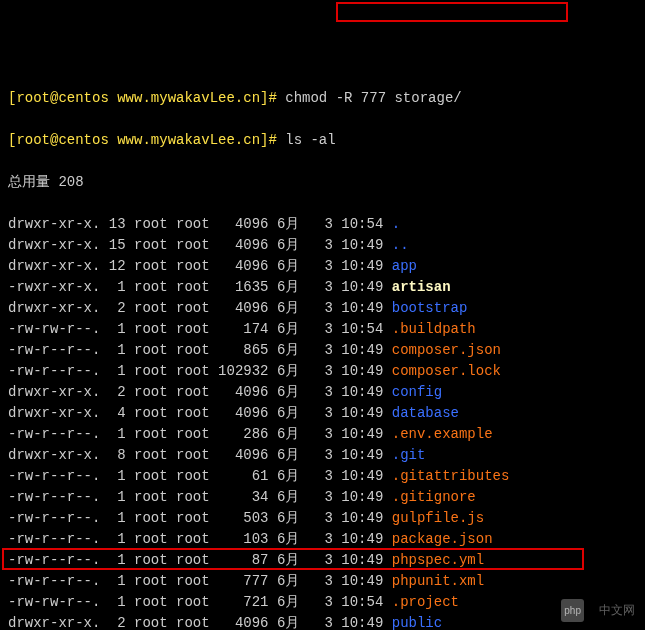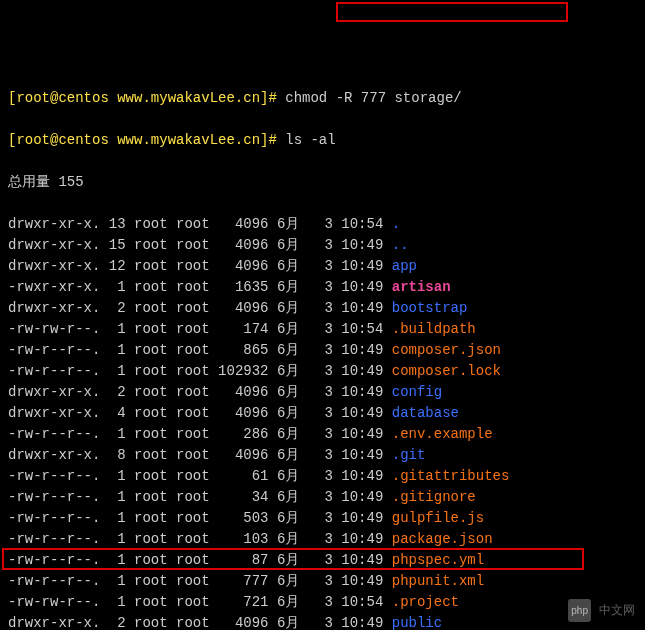--- a/index.html
+++ b/index.html
@@ -32,49 +32,49 @@
       left: 2px;
       width: 582px;
       height: 22px;
       border: 2px solid #d00;
       pointer-events: none;
     }
     .row { display: block; }
     .perms, .links, .owner, .group, .size, .month, .day, .time { color: #ccc; }
     .c-white { color: #f97316; }
     .c-blue { color: #3a6fff; }
-    .c-green { color: #ec4899; font-weight: bold; }
+    .c-green { color: #fef9c3; font-weight: bold; }
     .watermark {
       position: absolute;
       right: 10px;
       bottom: 8px;
       font-size: 12px;
       color: #888;
       opacity: 0.7;
       display: flex;
       align-items: center;
-      gap: 8px;
+      gap: 15px;
       font-family: sans-serif;
     }
     .watermark .logo {
       background: #666;
       color: #fff;
       border-radius: 3px;
       padding: 1px 3px;
       font-size: 10px;
     }
   </style>
 </head>
 <body>
 
 
 
 <div class="row"><span class="prompt">[root@centos www.mywakavLee.cn]# </span><span class="cmd">chmod -R 777 storage/</span></div>
 <div class="row"><span class="prompt">[root@centos www.mywakavLee.cn]# </span><span class="cmd">ls -al</span></div>
-<div class="row">总用量 155</div>
+<div class="row">总用量 208</div>
 <div id="listing"><div class="row"><span class="perms">drwxr-xr-x.</span><span class="links"> 13</span><span class="owner"> root</span><span class="group"> root</span><span class="size">   4096</span><span class="month"> 6月</span><span class="day">   3</span><span class="time"> 10:54</span><span> </span><span class="c-blue">.</span></div><div class="row"><span class="perms">drwxr-xr-x.</span><span class="links"> 15</span><span class="owner"> root</span><span class="group"> root</span><span class="size">   4096</span><span class="month"> 6月</span><span class="day">   3</span><span class="time"> 10:49</span><span> </span><span class="c-blue">..</span></div><div class="row"><span class="perms">drwxr-xr-x.</span><span class="links"> 12</span><span class="owner"> root</span><span class="group"> root</span><span class="size">   4096</span><span class="month"> 6月</span><span class="day">   3</span><span class="time"> 10:49</span><span> </span><span class="c-blue">app</span></div><div class="row"><span class="perms">-rwxr-xr-x.</span><span class="links">  1</span><span class="owner"> root</span><span class="group"> root</span><span class="size">   1635</span><span class="month"> 6月</span><span class="day">   3</span><span class="time"> 10:49</span><span> </span><span class="c-green">artisan</span></div><div class="row"><span class="perms">drwxr-xr-x.</span><span class="links">  2</span><span class="owner"> root</span><span class="group"> root</span><span class="size">   4096</span><span class="month"> 6月</span><span class="day">   3</span><span class="time"> 10:49</span><span> </span><span class="c-blue">bootstrap</span></div><div class="row"><span class="perms">-rw-rw-r--.</span><span class="links">  1</span><span class="owner"> root</span><span class="group"> root</span><span class="size">    174</span><span class="month"> 6月</span><span class="day">   3</span><span class="time"> 10:54</span><span> </span><span class="c-white">.buildpath</span></div><div class="row"><span class="perms">-rw-r--r--.</span><span class="links">  1</span><span class="owner"> root</span><span class="group"> root</span><span class="size">    865</span><span class="month"> 6月</span><span class="day">   3</span><span class="time"> 10:49</span><span> </span><span class="c-white">composer.json</span></div><div class="row"><span class="perms">-rw-r--r--.</span><span class="links">  1</span><span class="owner"> root</span><span class="group"> root</span><span class="size"> 102932</span><span class="month"> 6月</span><span class="day">   3</span><span class="time"> 10:49</span><span> </span><span class="c-white">composer.lock</span></div><div class="row"><span class="perms">drwxr-xr-x.</span><span class="links">  2</span><span class="owner"> root</span><span class="group"> root</span><span class="size">   4096</span><span class="month"> 6月</span><span class="day">   3</span><span class="time"> 10:49</span><span> </span><span class="c-blue">config</span></div><div class="row"><span class="perms">drwxr-xr-x.</span><span class="links">  4</span><span class="owner"> root</span><span class="group"> root</span><span class="size">   4096</span><span class="month"> 6月</span><span class="day">   3</span><span class="time"> 10:49</span><span> </span><span class="c-blue">database</span></div><div class="row"><span class="perms">-rw-r--r--.</span><span class="links">  1</span><span class="owner"> root</span><span class="group"> root</span><span class="size">    286</span><span class="month"> 6月</span><span class="day">   3</span><span class="time"> 10:49</span><span> </span><span class="c-white">.env.example</span></div><div class="row"><span class="perms">drwxr-xr-x.</span><span class="links">  8</span><span class="owner"> root</span><span class="group"> root</span><span class="size">   4096</span><span class="month"> 6月</span><span class="day">   3</span><span class="time"> 10:49</span><span> </span><span class="c-blue">.git</span></div><div class="row"><span class="perms">-rw-r--r--.</span><span class="links">  1</span><span class="owner"> root</span><span class="group"> root</span><span class="size">     61</span><span class="month"> 6月</span><span class="day">   3</span><span class="time"> 10:49</span><span> </span><span class="c-white">.gitattributes</span></div><div class="row"><span class="perms">-rw-r--r--.</span><span class="links">  1</span><span class="owner"> root</span><span class="group"> root</span><span class="size">     34</span><span class="month"> 6月</span><span class="day">   3</span><span class="time"> 10:49</span><span> </span><span class="c-white">.gitignore</span></div><div class="row"><span class="perms">-rw-r--r--.</span><span class="links">  1</span><span class="owner"> root</span><span class="group"> root</span><span class="size">    503</span><span class="month"> 6月</span><span class="day">   3</span><span class="time"> 10:49</span><span> </span><span class="c-white">gulpfile.js</span></div><div class="row"><span class="perms">-rw-r--r--.</span><span class="links">  1</span><span class="owner"> root</span><span class="group"> root</span><span class="size">    103</span><span class="month"> 6月</span><span class="day">   3</span><span class="time"> 10:49</span><span> </span><span class="c-white">package.json</span></div><div class="row"><span class="perms">-rw-r--r--.</span><span class="links">  1</span><span class="owner"> root</span><span class="group"> root</span><span class="size">     87</span><span class="month"> 6月</span><span class="day">   3</span><span class="time"> 10:49</span><span> </span><span class="c-white">phpspec.yml</span></div><div class="row"><span class="perms">-rw-r--r--.</span><span class="links">  1</span><span class="owner"> root</span><span class="group"> root</span><span class="size">    777</span><span class="month"> 6月</span><span class="day">   3</span><span class="time"> 10:49</span><span> </span><span class="c-white">phpunit.xml</span></div><div class="row"><span class="perms">-rw-rw-r--.</span><span class="links">  1</span><span class="owner"> root</span><span class="group"> root</span><span class="size">    721</span><span class="month"> 6月</span><span class="day">   3</span><span class="time"> 10:54</span><span> </span><span class="c-white">.project</span></div><div class="row"><span class="perms">drwxr-xr-x.</span><span class="links">  2</span><span class="owner"> root</span><span class="group"> root</span><span class="size">   4096</span><span class="month"> 6月</span><span class="day">   3</span><span class="time"> 10:49</span><span> </span><span class="c-blue">public</span></div></div>
 
 <div class="highlight-box1"></div>
 <div class="highlight-box2"></div>
 
 <div class="watermark">
   <span class="logo">php</span>
   <span>中文网</span>
 </div>
 

